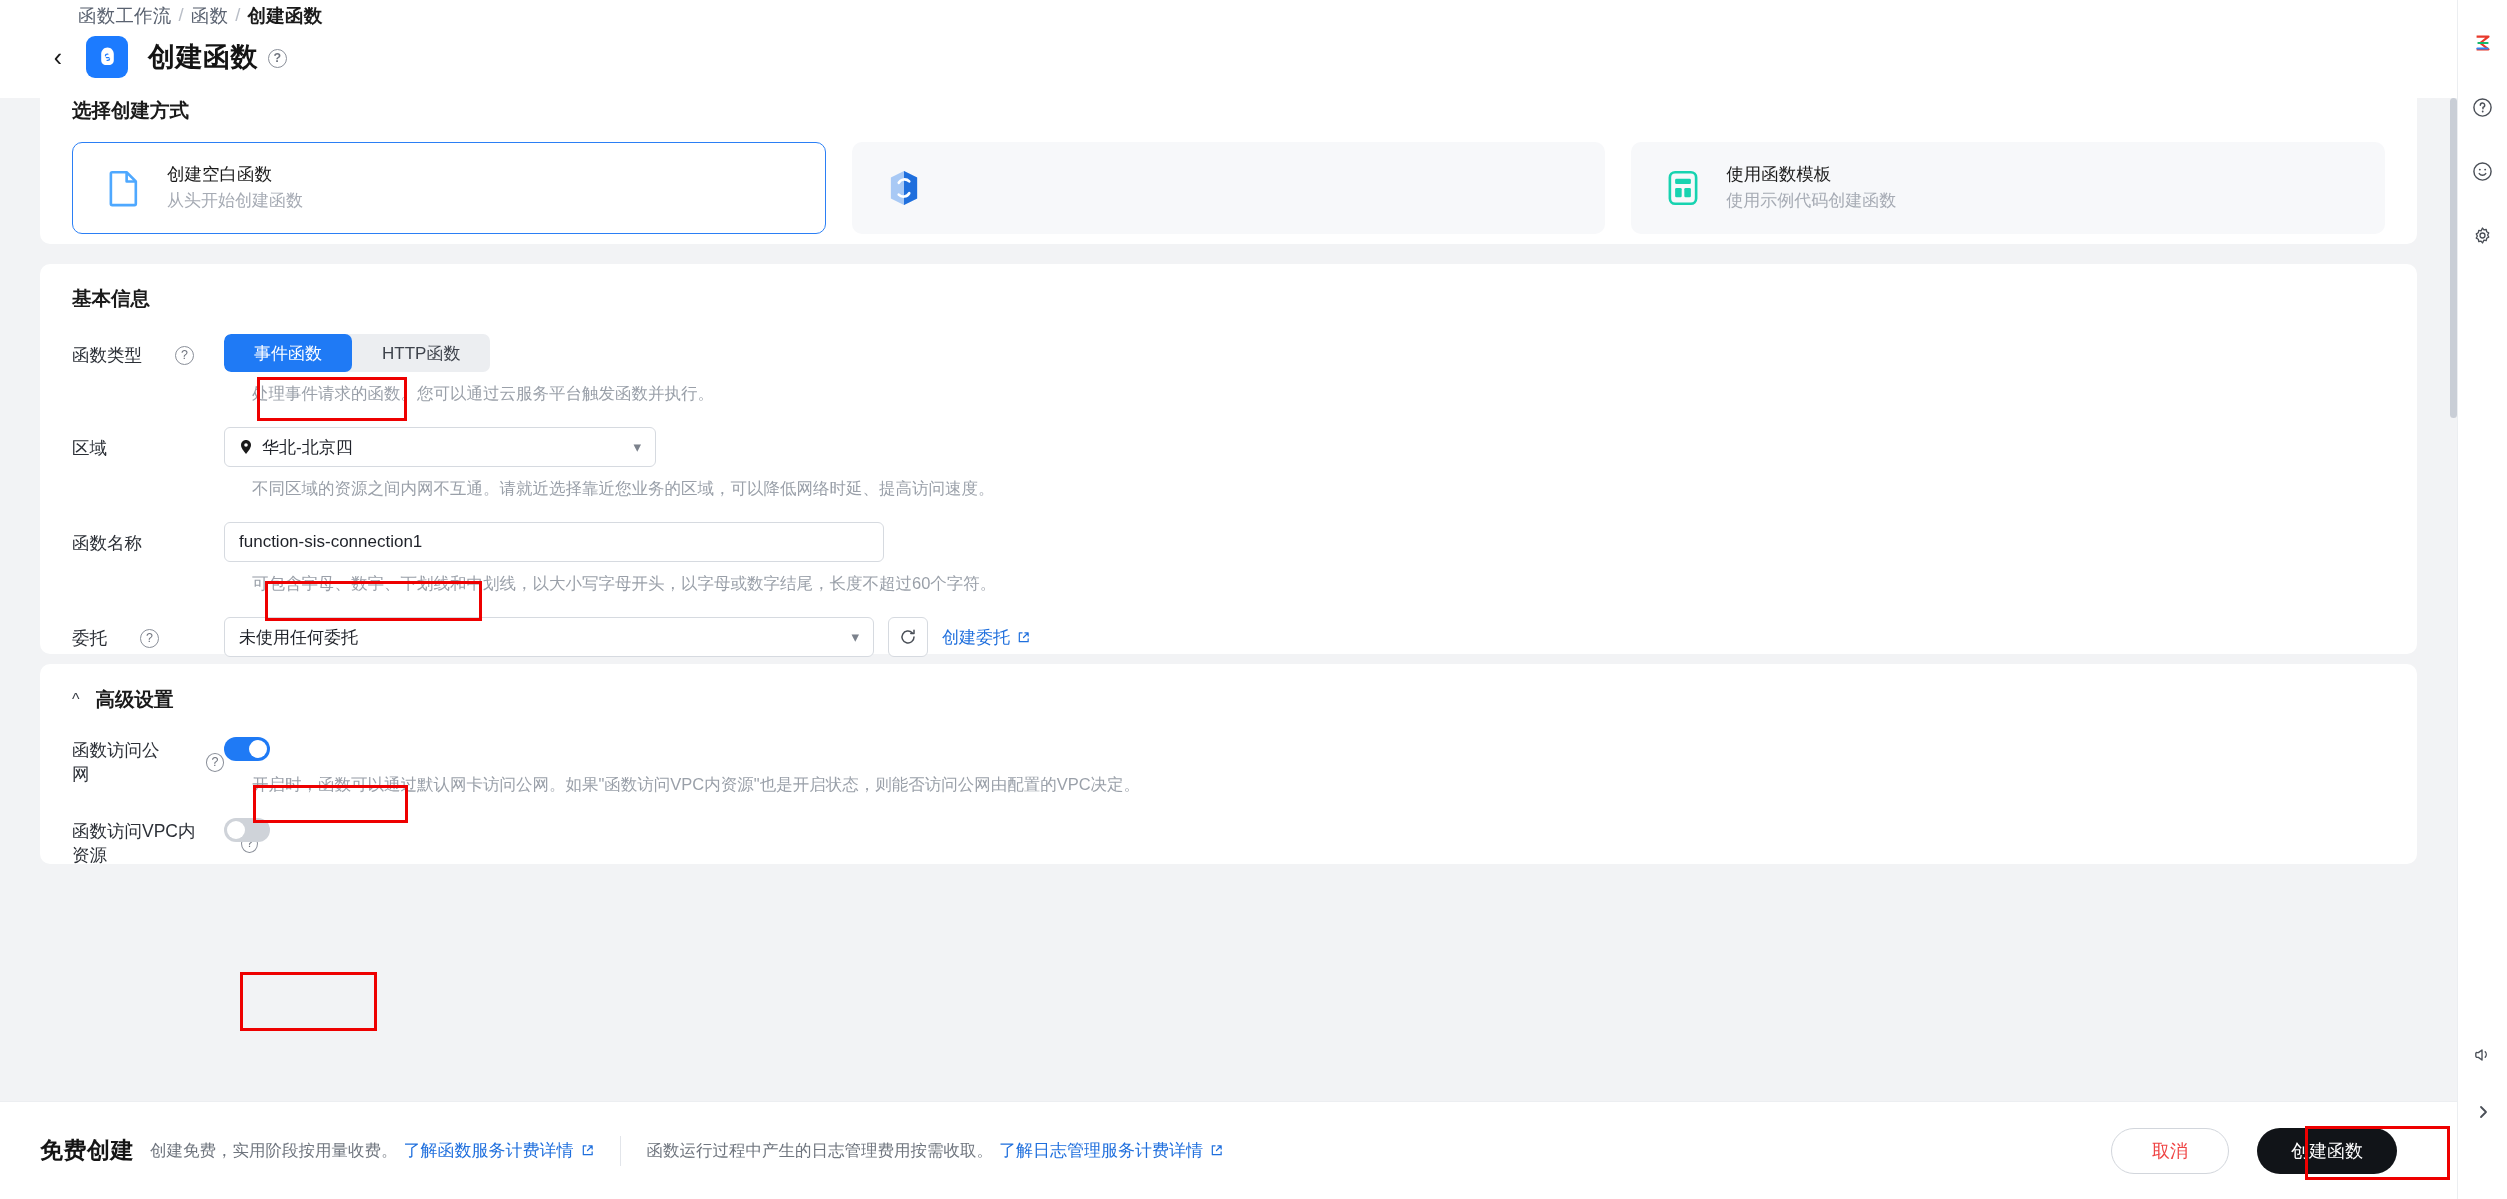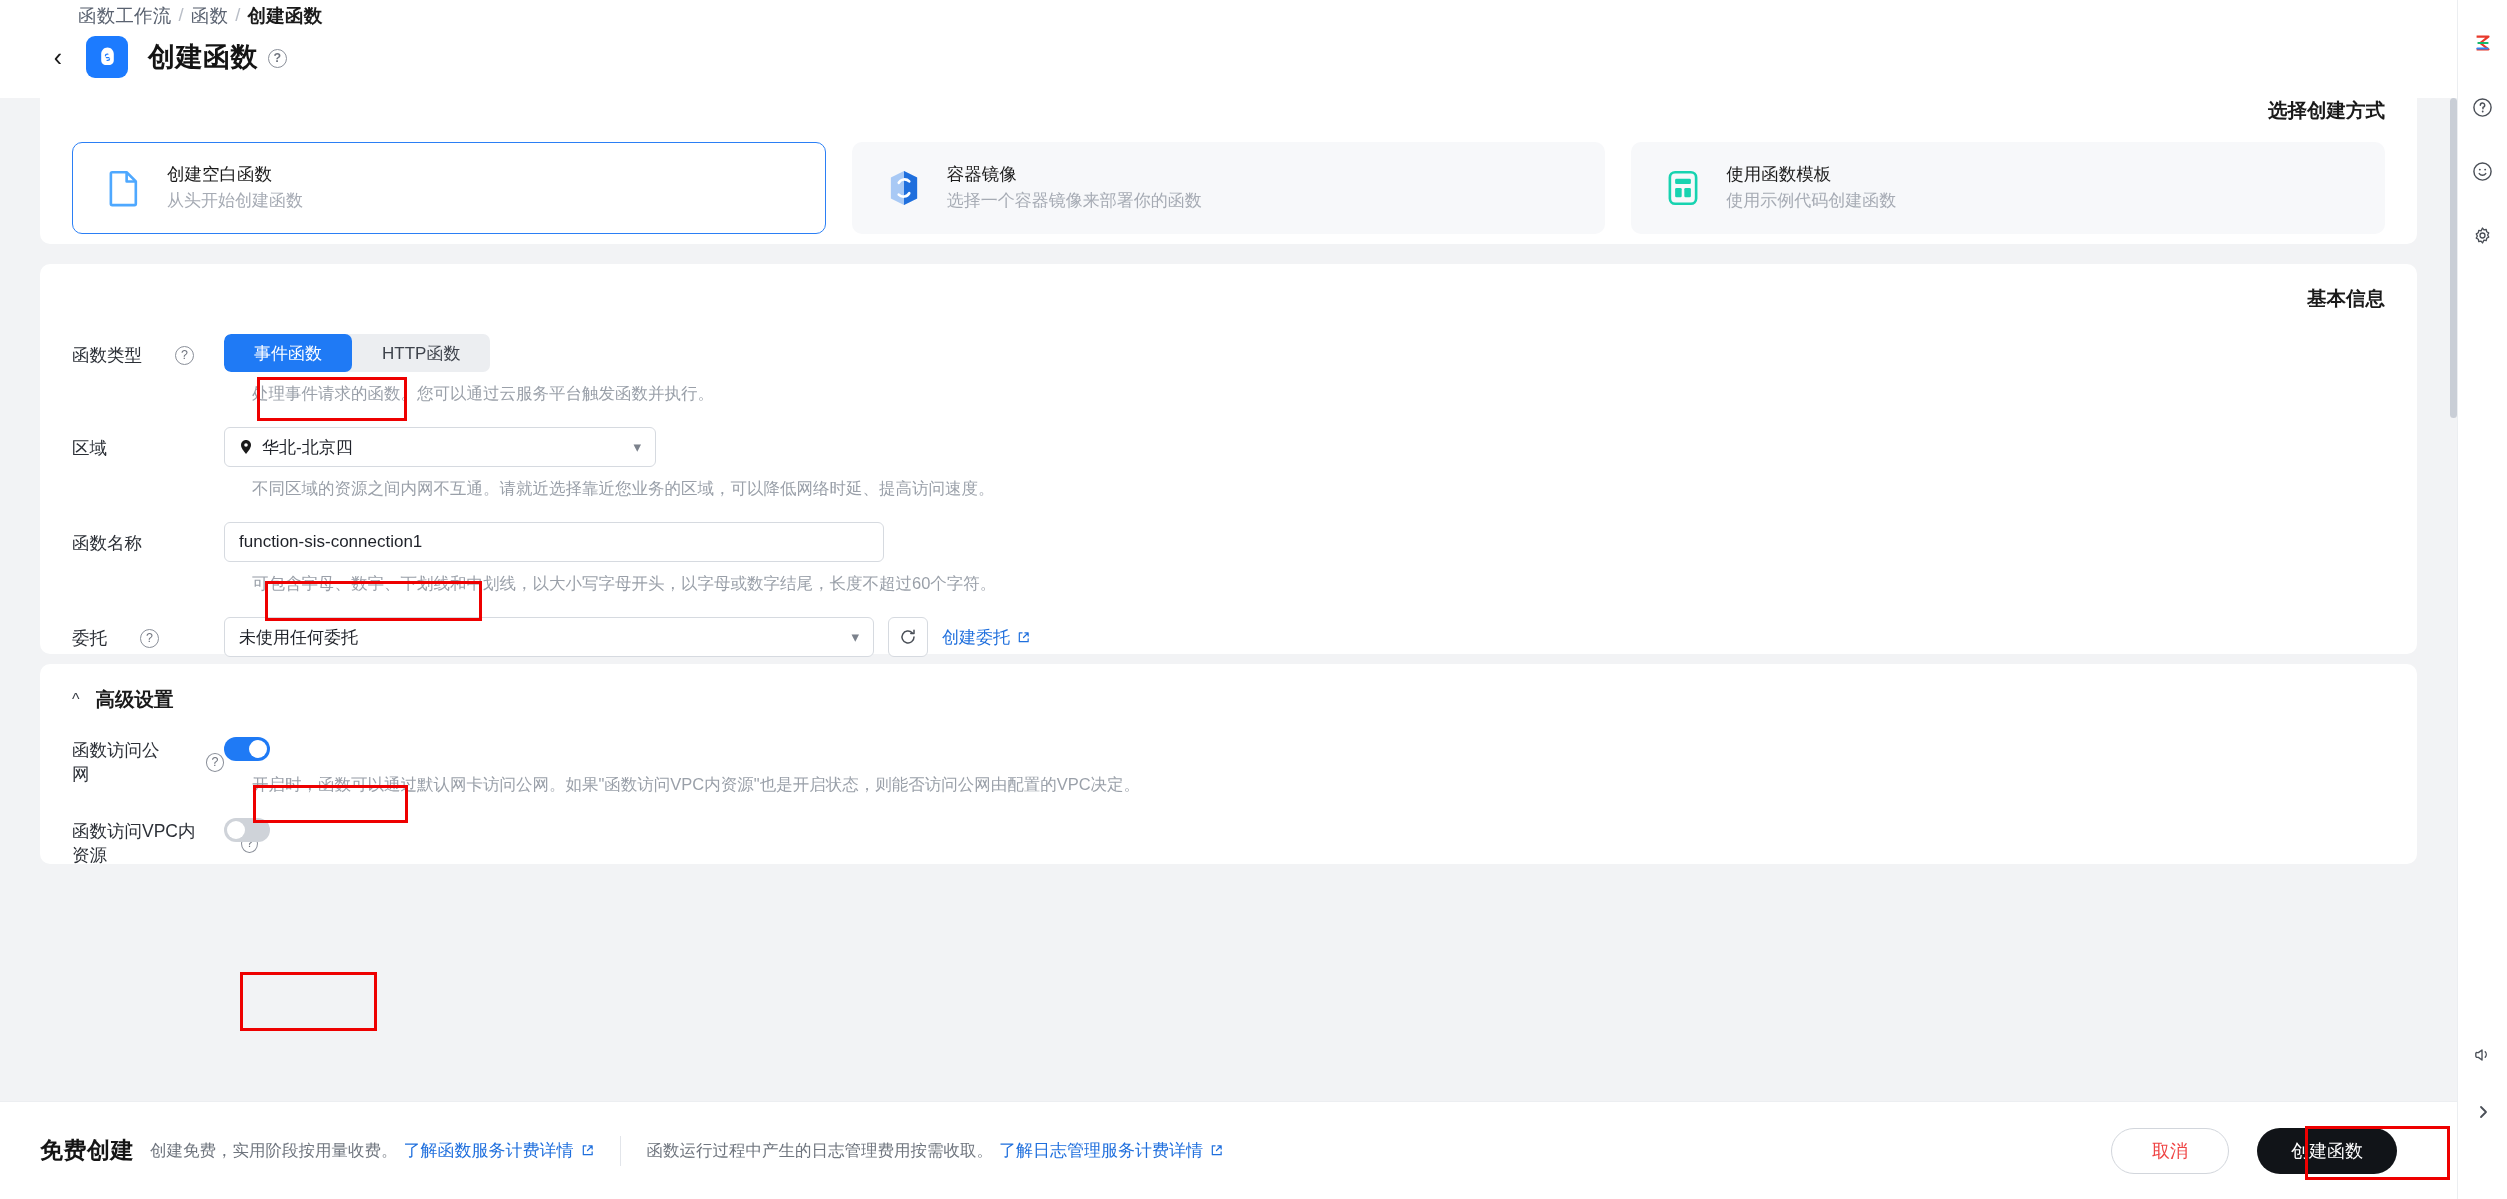--- a/index.html
+++ b/index.html
@@ -29,21 +29,21 @@
     width: 19px; height: 19px; border: 1.4px solid #8a8f99; border-radius: 50%;
     font-size: 12.5px; color: #70757f; margin-left: 10px; vertical-align: 4px; cursor: pointer; }
 
   
   .body-scroll { position: absolute; left: 0; top: 98px; width: 2457px; height: 1003px;
     background: #f2f3f5; overflow: hidden; }
 
   
   .sec-method { position: absolute; left: 40px; top: -10px; width: 2377px; height: 156px;
     background: #fff; border-radius: 10px; padding: 0 32px; }
-  .sec-label { font-size: 19.5px; font-weight: 700; color: #1a1a1a; padding-top: 9px; text-align: right; }
+  .sec-label { font-size: 19.5px; font-weight: 700; color: #1a1a1a; padding-top: 9px; }
   .method-row { display: flex; gap: 26px; margin-top: 18px; }
   .method-card { flex: 1; height: 92px; border-radius: 10px; background: #f7f8fa;
     border: 1.6px solid transparent; display: flex; align-items: center; padding-left: 30px; cursor: pointer; }
   .method-card.selected { background: #fff; border-color: #2b7ff5; }
   .method-ico { width: 42px; height: 42px; flex: 0 0 42px; display: flex; align-items: center; justify-content: center; }
   .method-txt { margin-left: 22px; }
   .method-title { font-size: 17.5px; color: #1a1a1a; line-height: 1.4; }
   .method-sub { font-size: 17px; color: #a6abb4; line-height: 1.45; margin-top: 3px; }
 
   
@@ -160,24 +160,20 @@
           </div>
         </div>
 
         <div class="method-card">
           <div class="method-ico">
             <svg viewBox="0 0 32 32" fill="none">
               <path d="M16 3 6 8v16l10 5 10-5V8L16 3z" fill="#a8c9f5"></path>
               <path d="M16 3v26l10-5V8L16 3z" fill="#1f6fdd"></path>
               <path d="M12 12a5 5 0 0 1 8-1m0 9a5 5 0 0 1-8 1" stroke="#ffffff" stroke-width="2" stroke-linecap="round"></path>
             </svg>
-          </div>
-          <div class="method-txt">
-            <div class="method-title">容器镜像</div>
-            <div class="method-sub">选择一个容器镜像来部署你的函数</div>
           </div>
         </div>
 
         <div class="method-card">
           <div class="method-ico">
             <svg viewBox="0 0 32 32" fill="none">
               <rect x="6" y="4" width="20" height="24" rx="4" stroke="#17d3b0" stroke-width="2"></rect>
               <rect x="10" y="9" width="12" height="4" rx="1" fill="#17d3b0"></rect>
               <rect x="10" y="16" width="5" height="7" rx="1" fill="#17d3b0"></rect>
               <rect x="17" y="16" width="5" height="7" rx="1" fill="#17d3b0"></rect>

